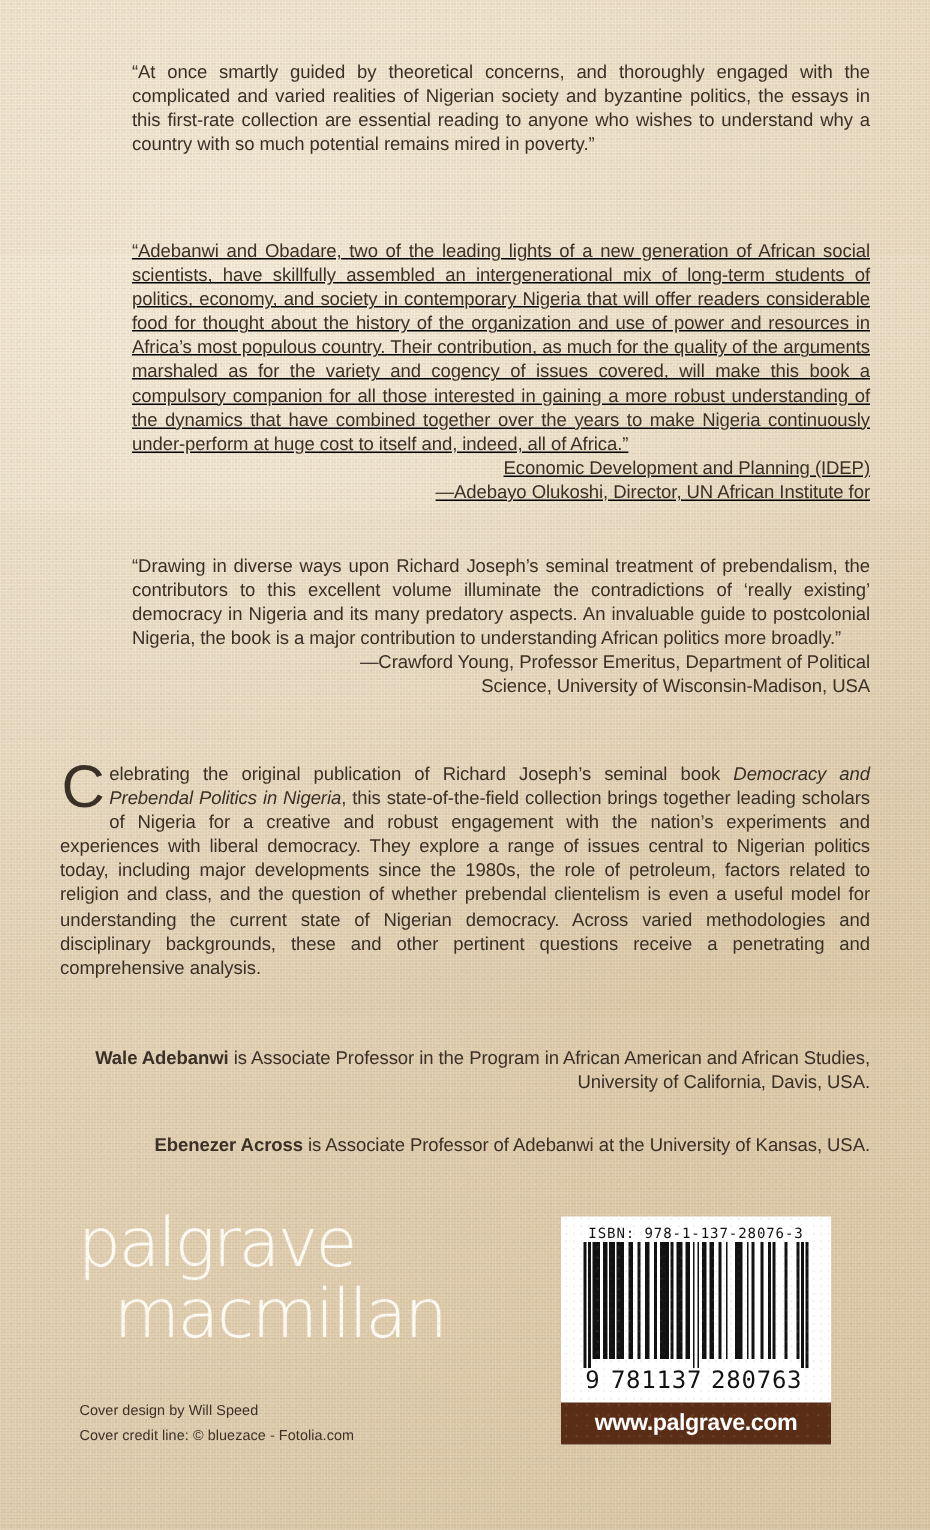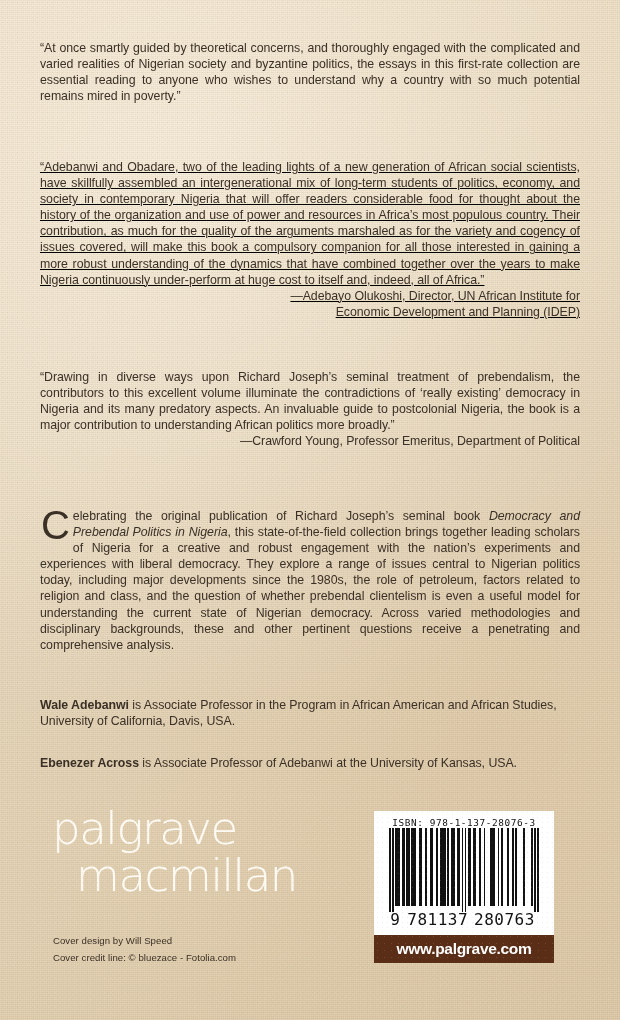--- a/index.html
+++ b/index.html
@@ -48,20 +48,21 @@
   }
 
   
   .blurb {
     color:#3b3026;
     font-size:12.35px;
     line-height:16.1px;
     text-align:justify;
     text-justify:inter-word;
     letter-spacing:-0.05px;
+    margin-left:48px;
   }
   .attrib {
     color:#3b3026;
     font-size:12.35px;
     line-height:16.1px;
     text-align:right;
     letter-spacing:-0.05px;
   }
   .attrib .l { display:block; }
 
@@ -89,21 +90,21 @@
     font-family:"Liberation Sans", sans-serif;
   }
   .description i { font-style:italic; }
 
   
   .bio {
     position:absolute; left:40px; width:540px;
     color:#3b3026;
     font-size:12.35px;
     line-height:16.3px;
-    text-align:left;
+    text-align:right;
     letter-spacing:-0.05px;
   }
   .bio-1 { top:697px; }
   .bio-2 { top:755px; }
   .bio b { font-weight:bold; }
 
   
   #logo {
     position:absolute;
     left:52px;
@@ -195,29 +196,30 @@
 
     <div class="endorse-1">
       <p class="blurb">“At once smartly guided by theoretical concerns, and thoroughly engaged with the complicated and varied realities of Nigerian society and byzantine politics, the essays in this first-rate collection are essential reading to anyone who wishes to understand why a country with so much potential remains mired in poverty.”</p>
       <p class="attrib">
       </p>
     </div>
 
     <div class="endorse-2">
       <p class="blurb">“Adebanwi and Obadare, two of the leading lights of a new generation of African social scientists, have skillfully assembled an intergenerational mix of long-term students of politics, economy, and society in contemporary Nigeria that will offer readers considerable food for thought about the history of the organization and use of power and resources in Africa’s most populous country. Their contribution, as much for the quality of the arguments marshaled as for the variety and cogency of issues covered, will make this book a compulsory companion for all those interested in gaining a more robust understanding of the dynamics that have combined together over the years to make Nigeria continuously under-perform at huge cost to itself and, indeed, all of Africa.”</p>
       <p class="attrib">
+        <span class="l">Economic Development and Planning (IDEP)</span>
         <span class="l">—Adebayo Olukoshi, Director, UN African Institute for</span>
-        <span class="l">Economic Development and Planning (IDEP)</span>
       </p>
     </div>
 
     <div class="endorse-3">
       <p class="blurb">“Drawing in diverse ways upon Richard Joseph’s seminal treatment of prebendalism, the contributors to this excellent volume illuminate the contradictions of ‘really existing’ democracy in Nigeria and its many predatory aspects. An invaluable guide to postcolonial Nigeria, the book is a major contribution to understanding African politics more broadly.”</p>
       <p class="attrib">
         <span class="l">—Crawford Young, Professor Emeritus, Department of Political</span>
+        <span class="l">Science, University of Wisconsin-Madison, USA</span>
       </p>
     </div>
 
     <p class="description">
       <span class="dropcap">C</span><span>elebrating the original publication of Richard Joseph’s seminal book </span><i>Democracy and Prebendal Politics in Nigeria</i><span>, this state-of-the-field collection brings together leading scholars of Nigeria for a creative and robust engagement with the nation’s experiments and experiences with liberal democracy. They explore a range of issues central to Nigerian politics today, including major developments since the 1980s, the role of petroleum, factors related to religion and class, and the question of whether prebendal clientelism is even a useful model for understanding the current state of Nigerian democracy. Across varied methodologies and disciplinary backgrounds, these and other pertinent questions receive a penetrating and comprehensive analysis.</span>
     </p>
 
     <p class="bio bio-1">
       <b>Wale Adebanwi</b><span> is Associate Professor in the Program in African American and African Studies, University of California, Davis, USA.</span>
     </p>

